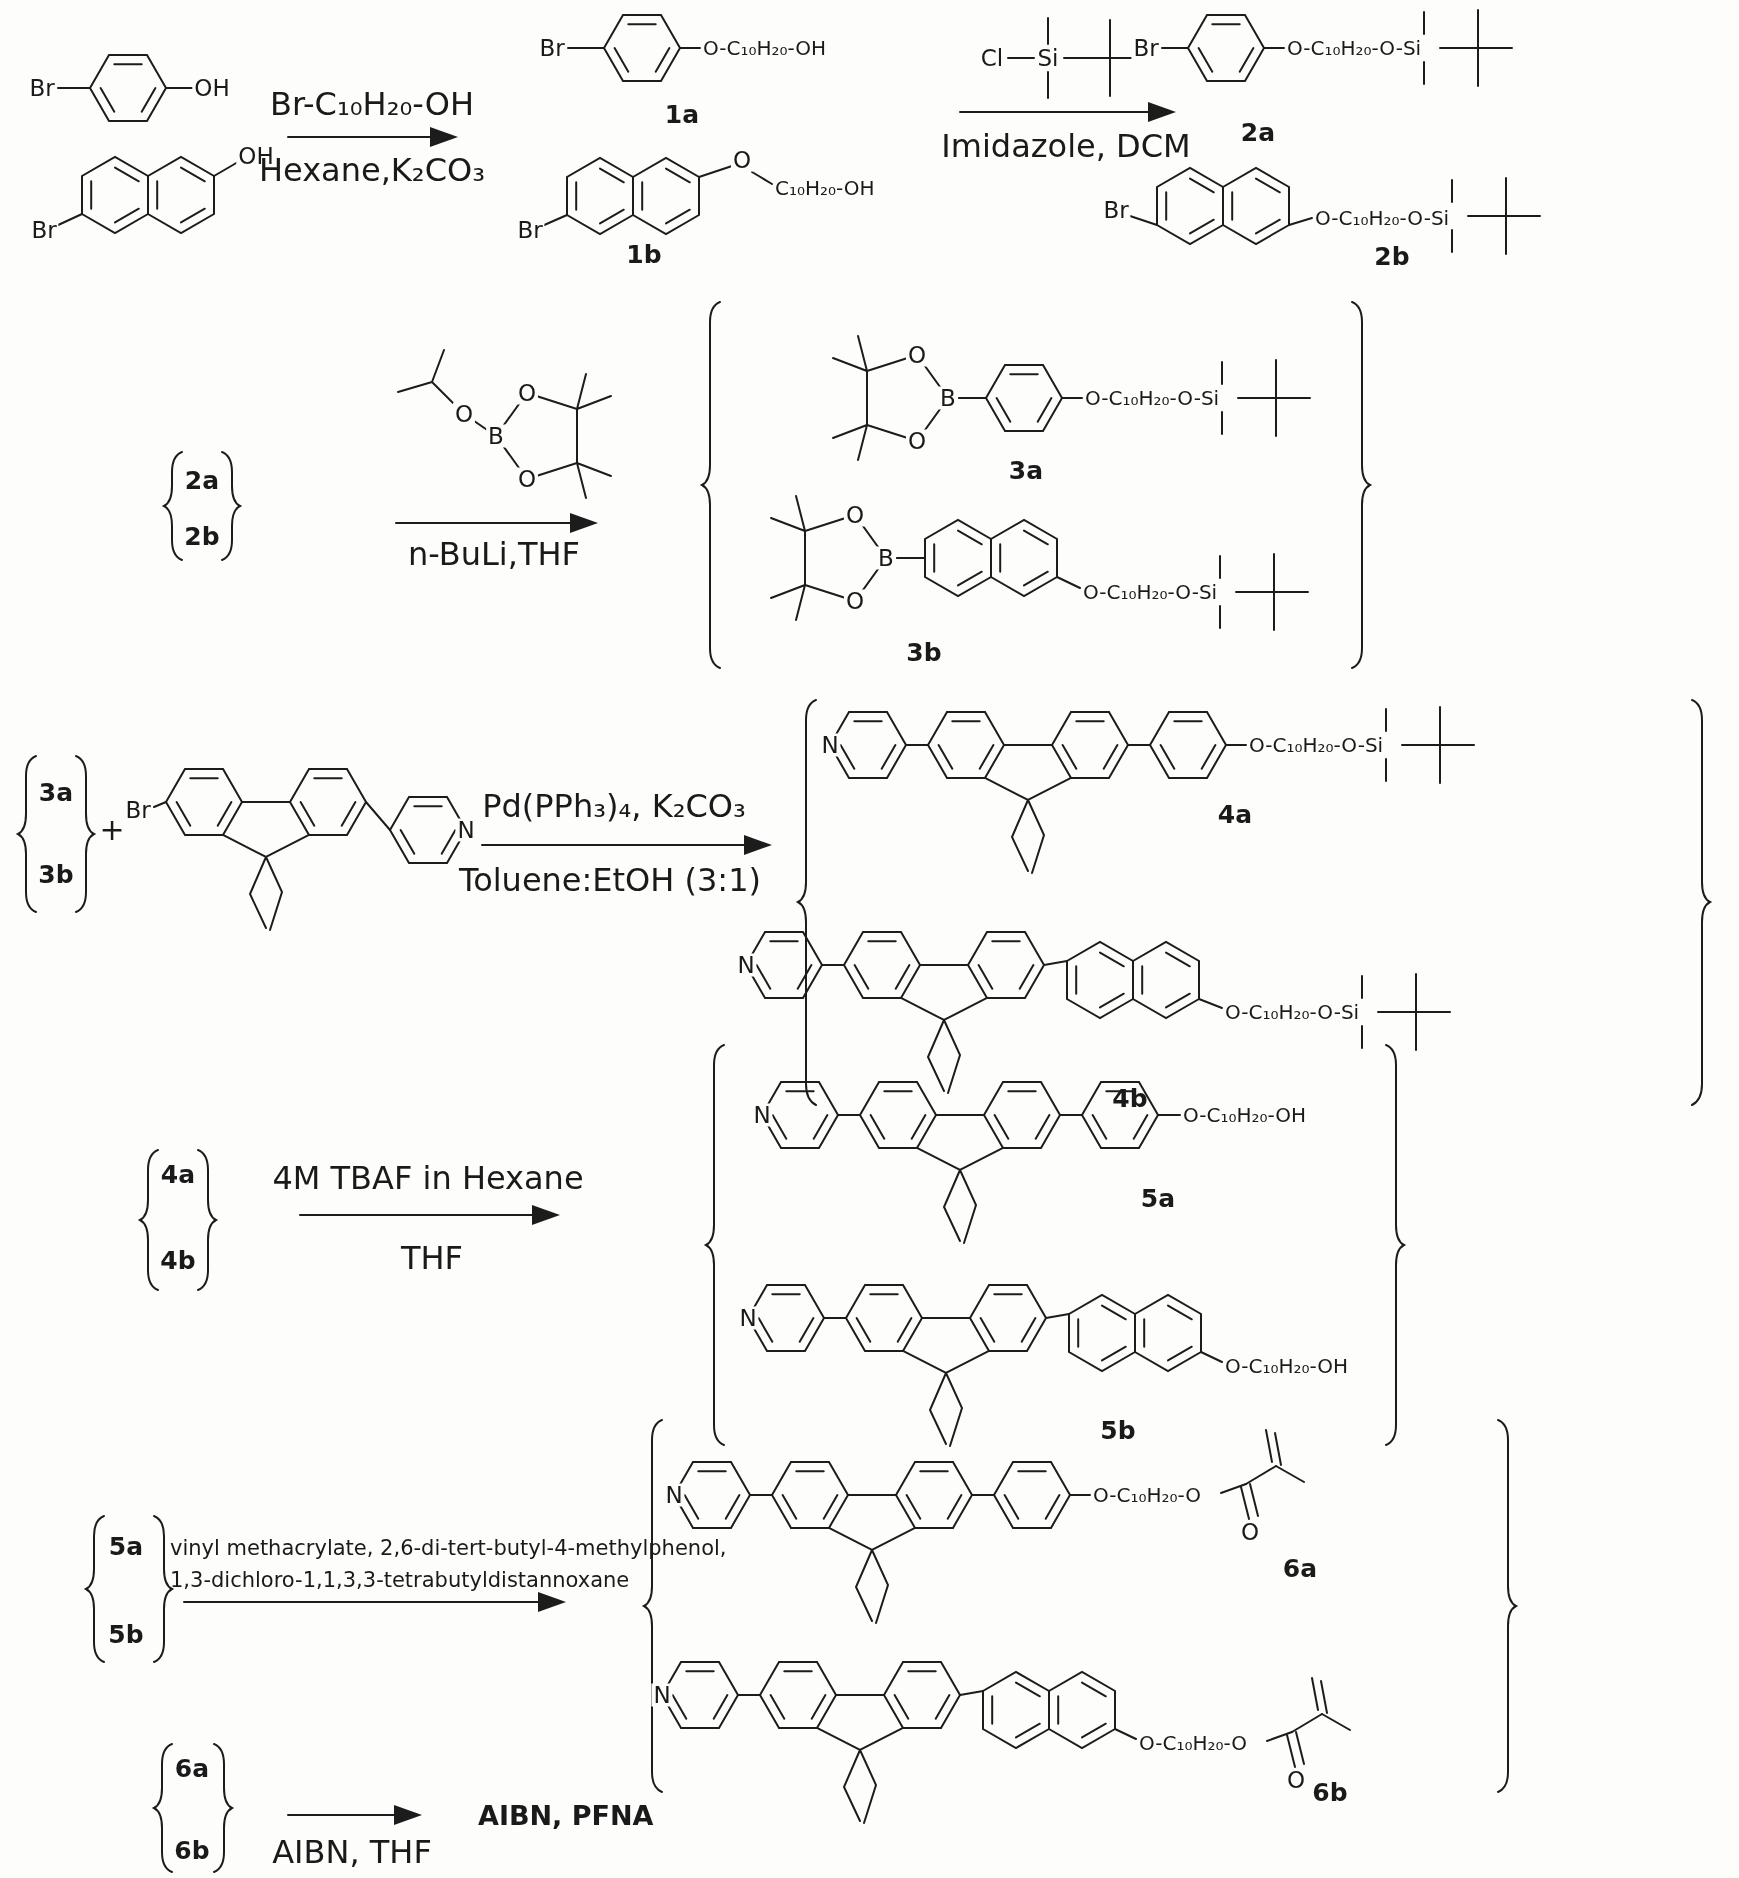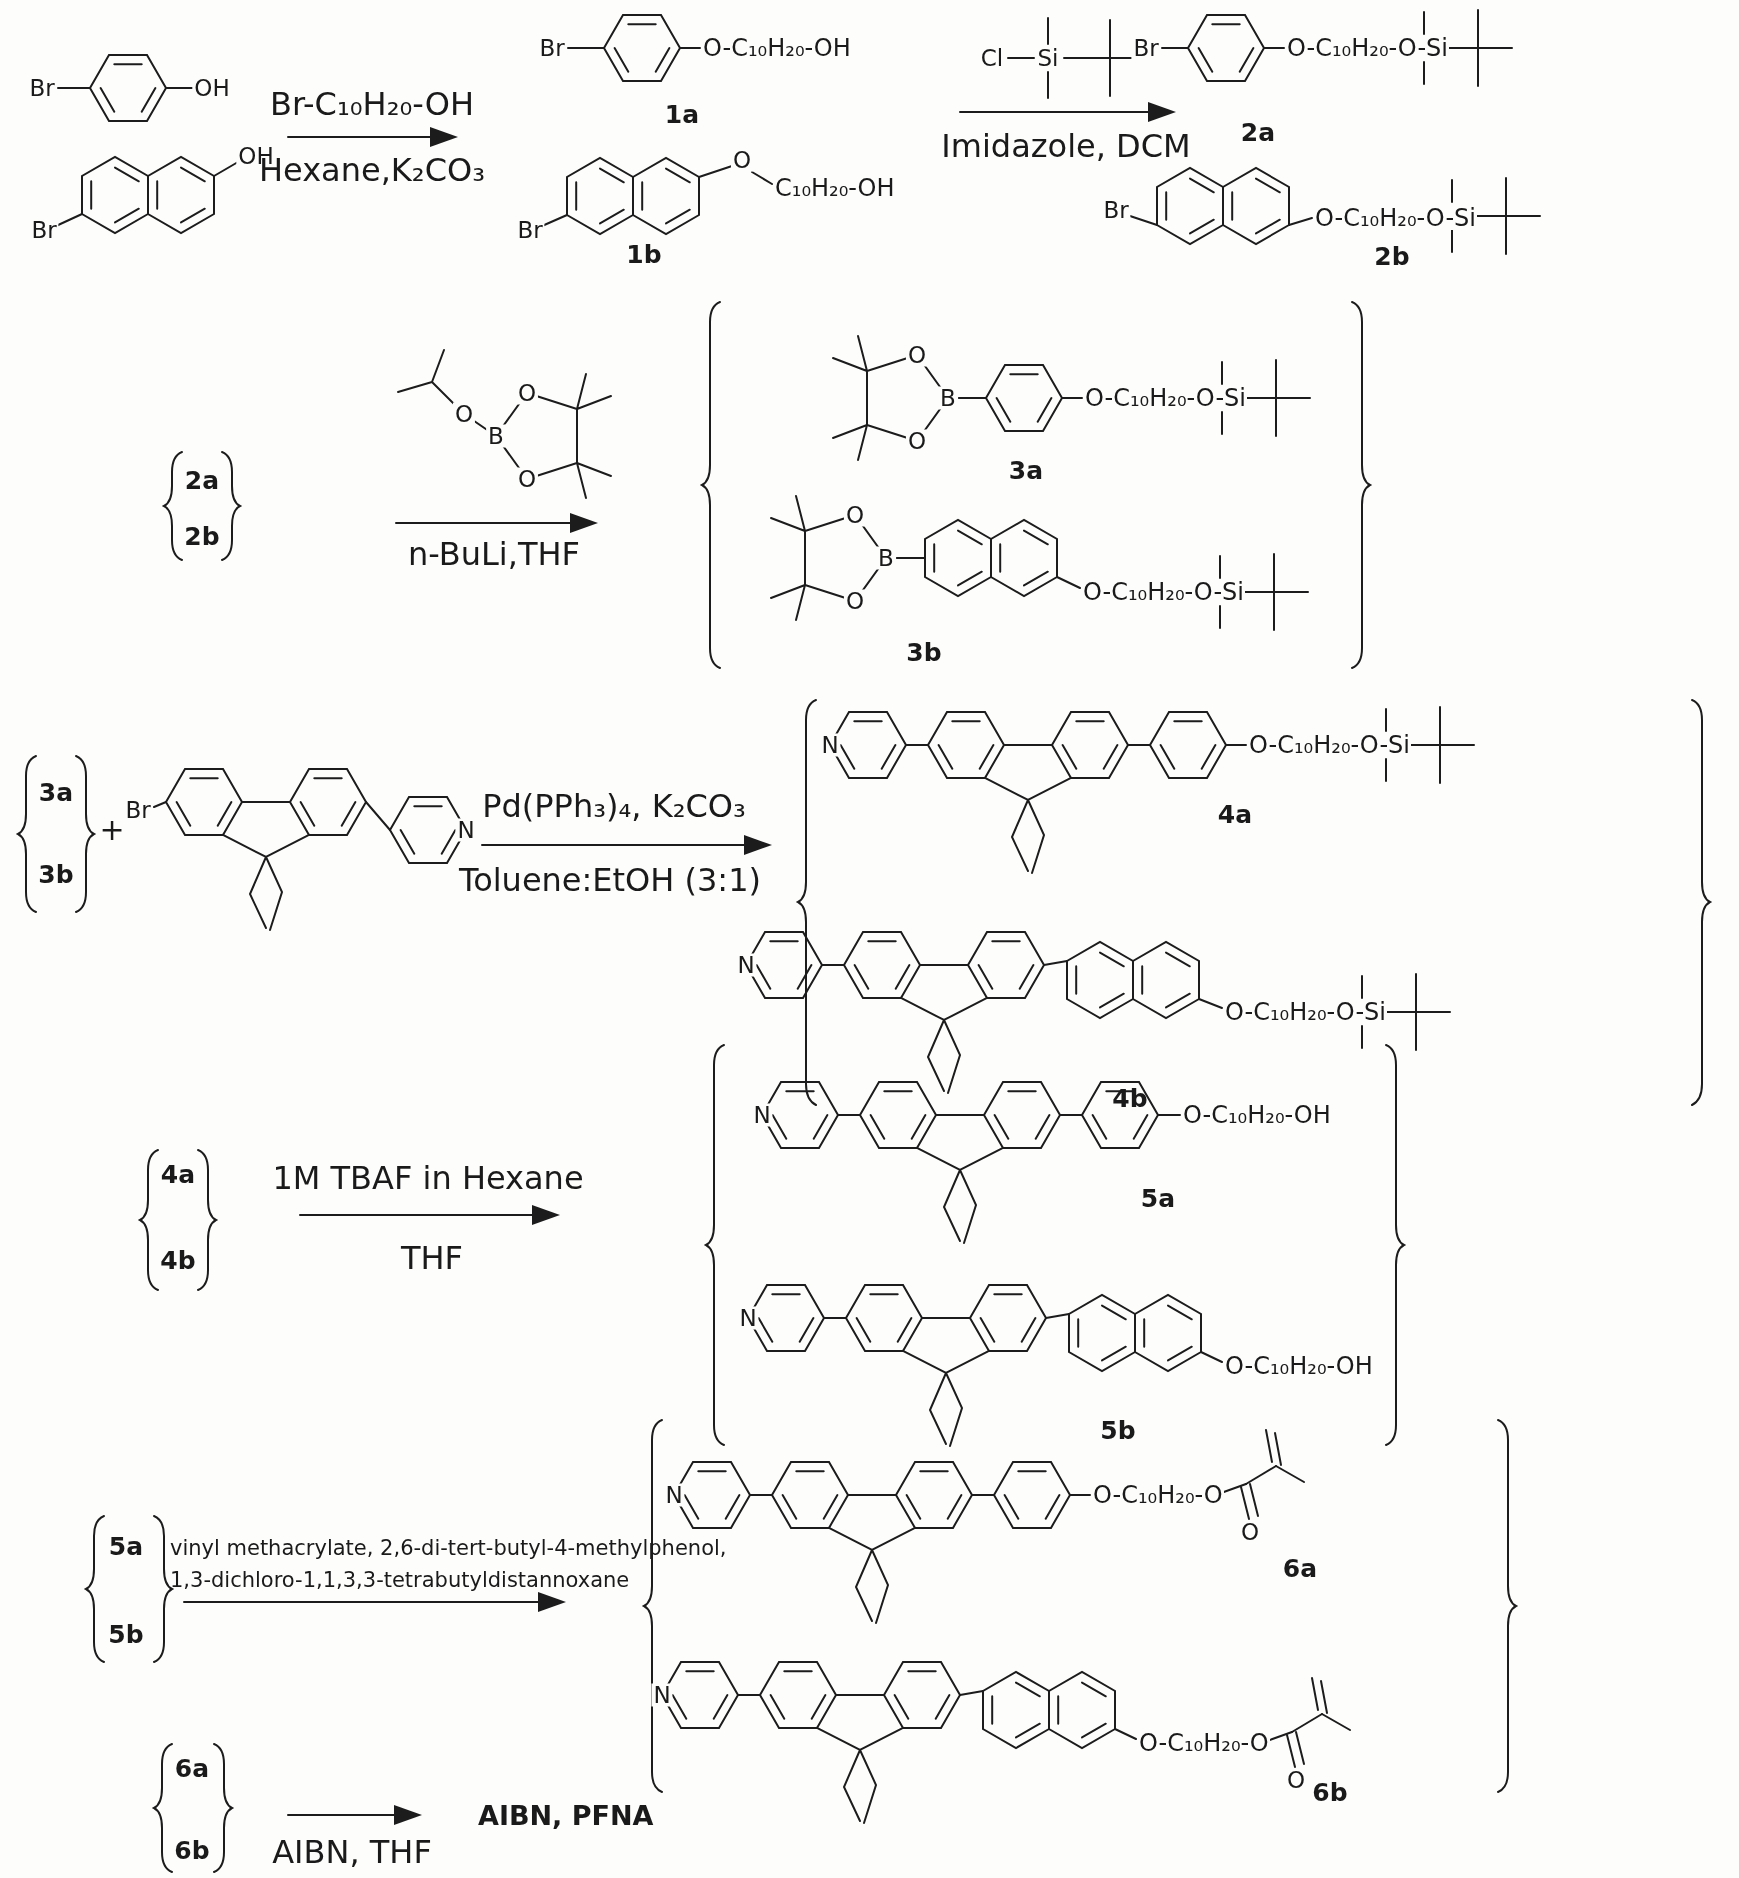--- a/index.html
+++ b/index.html
@@ -2,21 +2,21 @@
 <html><head>
 <meta charset="utf-8">
 <style>
   html,body{margin:0;padding:0;background:#f4f4f2;}
   #canvas{position:relative;width:1739px;height:1878px;background:#fdfdfc;
           font-family:"DejaVu Sans",sans-serif;color:#1a1a1a;overflow:hidden;}
   #bonds{position:absolute;left:0;top:0;stroke:#1c1c1c;stroke-width:2;fill:none;stroke-linecap:round;}
   .atom{position:absolute;transform:translate(-50%,-50%);background:#fdfdfc;padding:0 2px;
         font-size:23px;line-height:1;white-space:nowrap;}
   .formula{position:absolute;transform:translate(0,-50%);background:#fdfdfc;padding:0 1px;
-        font-size:24px;line-height:1;white-space:nowrap;text-align:right;}
+        font-size:20px;line-height:1;white-space:nowrap;text-align:right;}
   .clabel{position:absolute;transform:translate(-50%,-50%);font-size:25px;font-weight:bold;
         line-height:1;white-space:nowrap;}
   .rtext{position:absolute;transform:translate(-50%,-50%);font-size:32px;line-height:1.15;
         white-space:nowrap;text-align:left;}
   .rtext-left{position:absolute;transform:translate(0,-50%);font-size:21px;line-height:1;white-space:nowrap;}
   .final{position:absolute;transform:translate(0,-50%);font-size:27px;font-weight:bold;white-space:nowrap;}
   .plus{position:absolute;transform:translate(-50%,-50%);font-size:30px;line-height:1;}
 </style>
 </head>
 <body>
@@ -302,21 +302,21 @@
 <span class="atom" style="left:830px;top:745px">N</span>
 <span class="formula" style="left:1248px;top:745px">O-C₁₀H₂₀-O-Si</span>
 <span class="clabel" style="left:1235px;top:814px">4a</span>
 
 <span class="atom" style="left:746px;top:965px">N</span>
 <span class="formula" style="left:1224px;top:1012px">O-C₁₀H₂₀-O-Si</span>
 <span class="clabel" style="left:1130px;top:1098px">4b</span>
 
 <span class="clabel" style="left:178px;top:1174px">4a</span>
 <span class="clabel" style="left:178px;top:1260px">4b</span>
-<span class="rtext" style="left:428px;top:1178px">1M TBAF in Hexane</span>
+<span class="rtext" style="left:428px;top:1178px">4M TBAF in Hexane</span>
 <span class="rtext" style="left:432px;top:1258px">THF</span>
 
 <span class="atom" style="left:762px;top:1115px">N</span>
 <span class="formula" style="left:1182px;top:1115px">O-C₁₀H₂₀-OH</span>
 <span class="clabel" style="left:1158px;top:1198px">5a</span>
 
 <span class="atom" style="left:748px;top:1318px">N</span>
 <span class="formula" style="left:1224px;top:1366px">O-C₁₀H₂₀-OH</span>
 <span class="clabel" style="left:1118px;top:1430px">5b</span>
 

